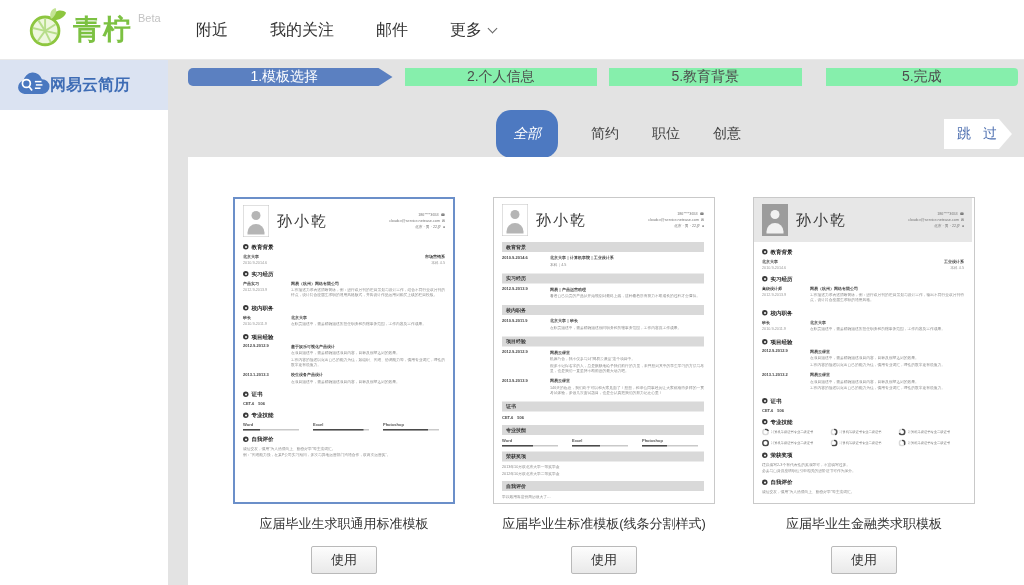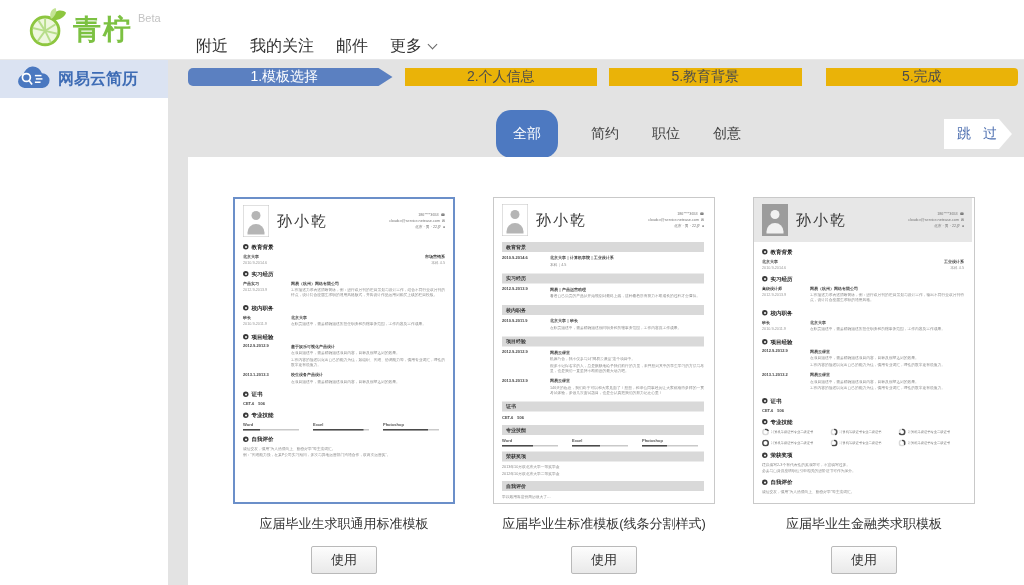--- a/index.html
+++ b/index.html
@@ -5,49 +5,49 @@
   * { margin:0; padding:0; box-sizing:border-box; }
   html,body { background:#fff; }
   body { font-family:"Liberation Sans","DejaVu Sans",sans-serif; }
   #screen { position:relative; width:1024px; height:585px; overflow:hidden; background:#e3e3e3; }
 
   
   .top-header { position:absolute; top:0; left:0; right:0; height:60px; background:#fff; border-bottom:1px solid #e9e9e9; z-index:10; }
   .logo { position:absolute; left:26px; top:0; height:60px; display:flex; align-items:center; gap:5px; }
   .logo-text { font-size:28px; color:#7cc142; font-weight:600; letter-spacing:2px; }
   .logo-badge { font-size:11px; color:#c3c3c3; align-self:flex-start; margin-top:12px; }
-  .nav { position:absolute; left:196px; top:0; height:60px; display:flex; align-items:center; gap:22px;margin-top:16px; }
+  .nav { position:absolute; left:196px; top:0; height:60px; display:flex; align-items:center; gap:42px; }
   .nav-item { font-size:16px; color:#333; cursor:pointer; white-space:nowrap; }
   .caret { display:inline-block; width:7px; height:7px; border:solid #666; border-width:0 1px 1px 0; transform:rotate(45deg); margin-left:7px; vertical-align:3px; }
   .user { position:absolute; right:0px; top:0; height:60px; display:flex; align-items:center; gap:6px; padding-right:0; }
   .user-name { font-size:14px; color:#444; white-space:nowrap; }
 
   
   .sidebar { position:absolute; top:60px; left:0; width:168px; bottom:0; background:#fff; z-index:5; }
-  .sidebar-band { height:38px; background:#dbe3f2; display:flex; align-items:center; gap:8px; padding-left:16px; }
+  .sidebar-band { height:50px; background:#dbe3f2; display:flex; align-items:center; padding-left:16px; }
   .sidebar-title { font-size:16px; font-weight:bold; color:#3e6cb5; }
 
   
   .main { position:absolute; top:60px; left:168px; right:0; bottom:0; background:#e3e3e3; }
 
   
   .steps { position:absolute; top:8px; left:20px; right:6px; height:40px; display:flex; align-items:flex-start; }
-  .step { flex:1; display:flex; align-items:center; justify-content:center; font-size:14px; color:#4c4c4c; background:#eab308; position:relative; cursor:pointer; }
+  .step { flex:1; display:flex; align-items:center; justify-content:center; font-size:14px; color:#4c4c4c; background:#86efac; position:relative; cursor:pointer; }
   .step.active { background:#5b80c1; color:#fff; border-radius:5px 0 0 5px;
     clip-path:polygon(0 0, calc(100% - 14px) 0, 100% 50%, calc(100% - 14px) 100%, 0 100%); padding-right:12px; z-index:2; }
   .step:last-child { border-radius:0 4px 4px 0; }
   .chev { width:12px; position:relative; z-index:3; margin:0; flex:0 0 auto; }
   .chev::before { content:""; position:absolute; inset:0; background:#f4f4f4;
     clip-path:polygon(0 0, 38% 0, 100% 50%, 38% 100%, 0 100%, 62% 50%); }
 
   
   .filter-bar { position:absolute; top:58px; left:20px; right:0; height:32px; }
   .tabs { position:absolute; left:308px; top:0; height:32px; display:flex; align-items:center; gap:33px; }
   .tab { font-size:14px; color:#444; cursor:pointer; white-space:nowrap; }
-  .tab.active { background:#4d79c1; color:#fff; border-radius:15px; padding:15px 17px; }
+  .tab.active { background:#4d79c1; color:#fff; border-radius:15px; padding:15px 17px;font-style:italic; }
   .skip-btn { position:absolute; right:12px; top:1px; width:68px; height:30px; background:#fff; color:#4d6fb0;
     font-size:14px; letter-spacing:4px; display:flex; align-items:center; padding-left:13px; cursor:pointer;
     clip-path:polygon(0 0, calc(100% - 13px) 0, 100% 50%, calc(100% - 13px) 100%, 0 100%);
     filter:drop-shadow(0 1px 1px rgba(0,0,0,.28)) drop-shadow(0 0 1px #bdbdbd); }
 
   
   .panel { position:absolute; top:97px; left:20px; right:0; bottom:0; background:#fff; }
   .cards { display:flex; gap:38px; padding:40px 45px 0 45px; }
   .card-col { width:222px; display:flex; flex-direction:column; align-items:center; }
   .card { width:222px; height:307px; background:#fff; border:1px solid #c9c9c9; overflow:hidden; cursor:pointer; }

